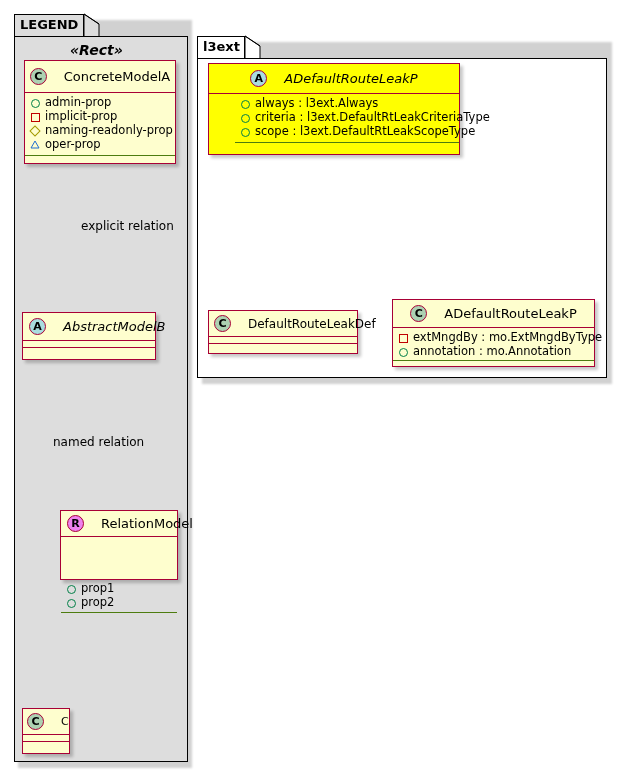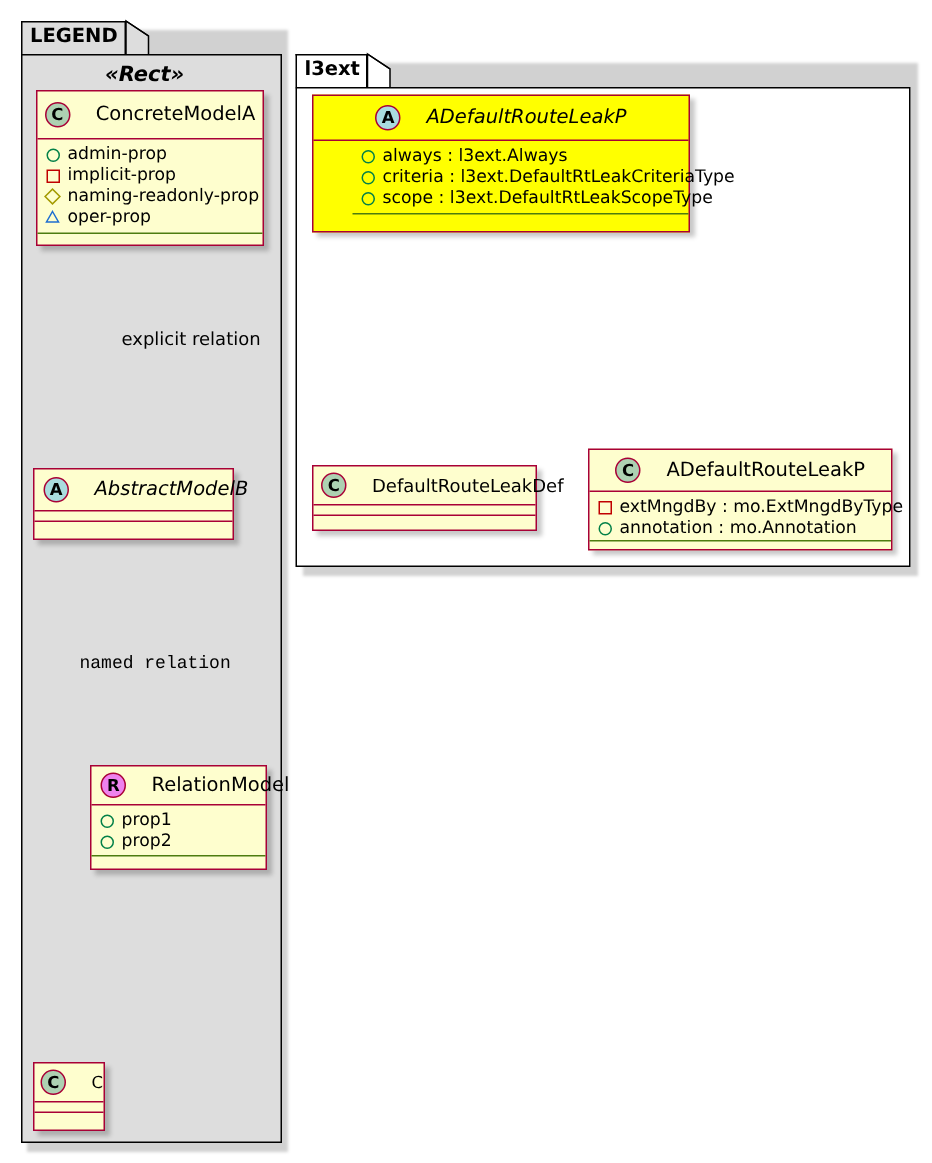--- a/index.html
+++ b/index.html
@@ -269,28 +269,28 @@
 
   <div class="clsbox" style="left:22px; top:312px; width:134px; height:48px;">
     <div class="cls-header leftal" style="height:28px; padding-left:6px;">
       <span class="badge badge-A">A</span>
       <span class="cls-title italic">AbstractModelB</span>
     </div>
     <div class="cls-empty"></div>
     <div class="cls-empty last"></div>
   </div>
 
-  <div class="link-label" style="left:53px; top:435px;font-family:Liberation Mono, monospace;">named relation</div>
+  <div class="link-label" style="left:53px; top:435px;">named relation</div>
 
   <div class="clsbox" style="left:60px; top:510px; width:118px; height:70px;">
     <div class="cls-header leftal" style="height:26px; padding-left:6px;">
       <span class="badge badge-R">R</span>
       <span class="cls-title">RelationModel</span>
     </div>
-    <div class="cls-attrs" style="height:34px;">
+    <div class="cls-attrs" style="height:34px;margin-top:42px;">
       <div class="attr-row">
         <span class="attr-glyph">
             <span class="g-circle"></span>
           </span>
         <span>prop1</span>
       </div>
       <div class="attr-row">
         <span class="attr-glyph">
             <span class="g-circle"></span>
           </span>

